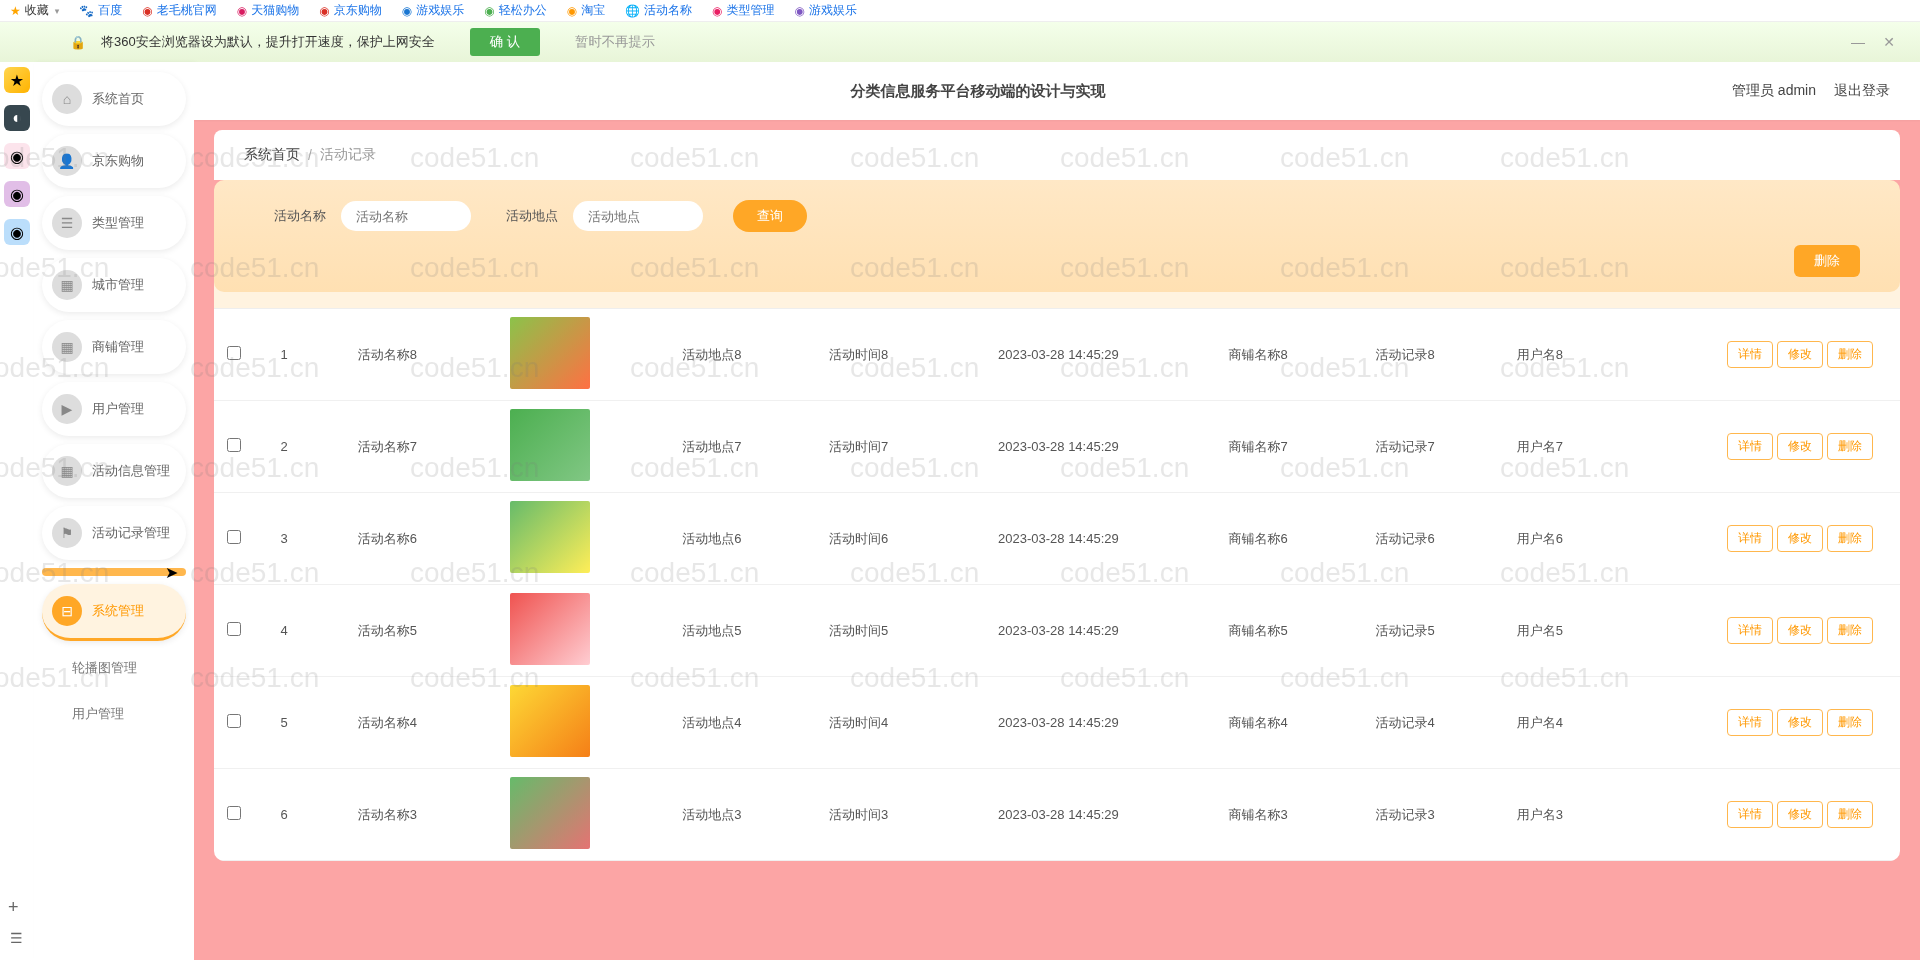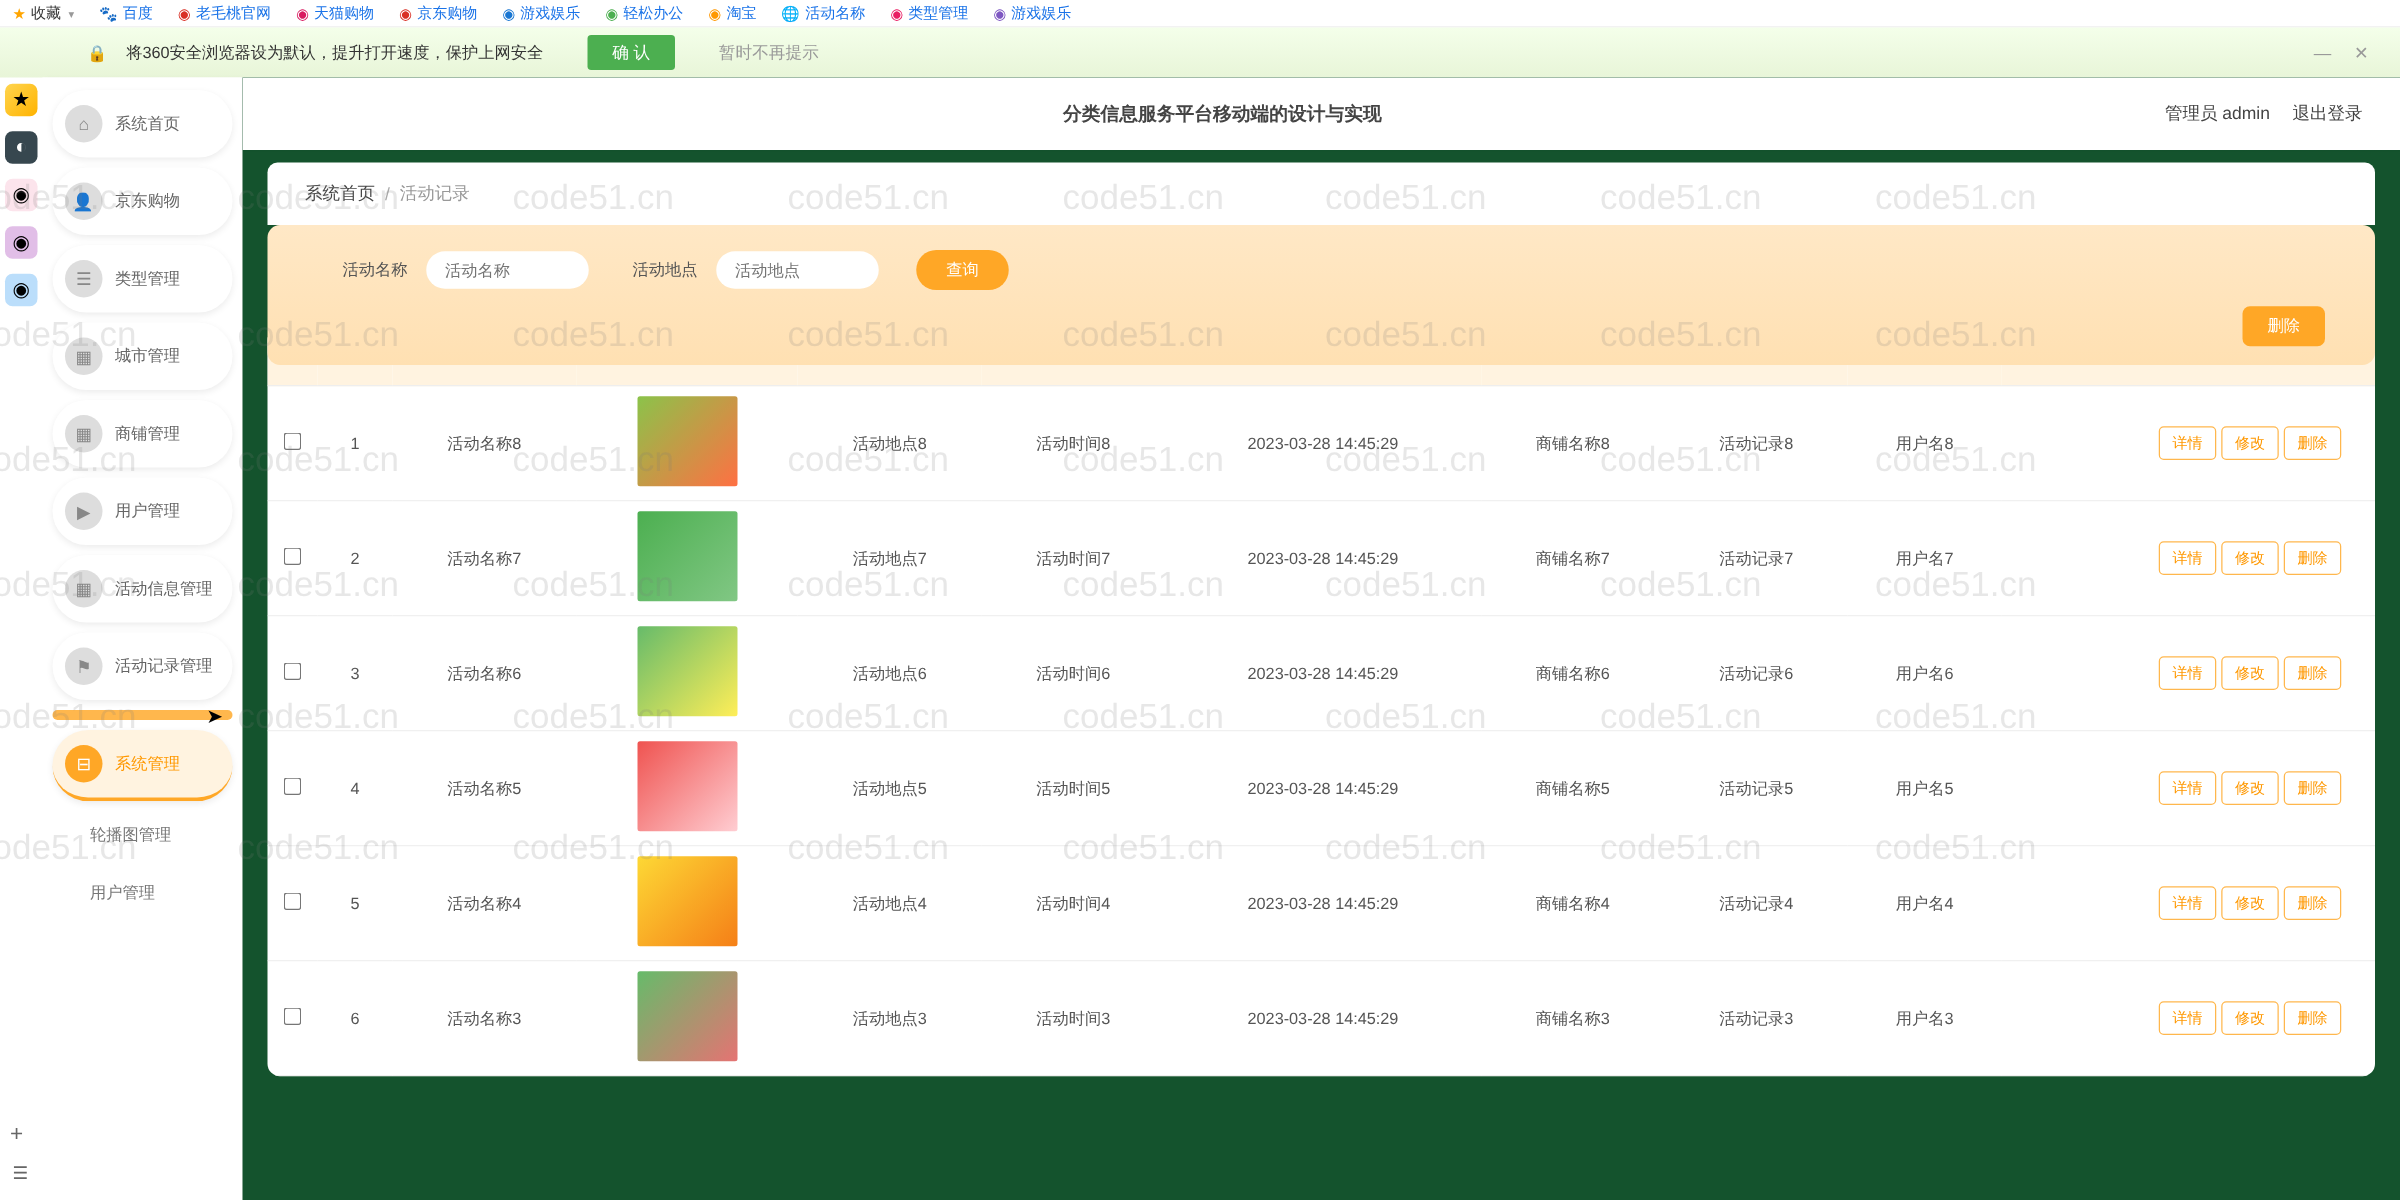--- a/index.html
+++ b/index.html
@@ -42,21 +42,21 @@
 
 .sidebar { width: 160px; background: #fff; padding: 10px 8px; display: flex; flex-direction: column; gap: 8px; box-shadow: 2px 0 4px rgba(0,0,0,0.04); }
 .side-item { display: flex; align-items: center; gap: 10px; padding: 12px 10px; border-radius: 30px; cursor: pointer; font-size: 13px; color: #666; background: #fff; box-shadow: 0 2px 6px rgba(0,0,0,0.08); }
 .side-item .ico-wrap { width: 30px; height: 30px; background: #ddd; border-radius: 50%; display: flex; align-items: center; justify-content: center; color: #888; font-size: 14px; }
 .side-item.indicator { height: 8px; padding: 0; background: #ffb74d; border-radius: 6px; box-shadow: none; }
 .side-item.active { background: #fff3e0; color: #ff9800; border-bottom: 3px solid #ffa726; border-radius: 30px; }
 .side-item.active .ico-wrap { background: #ffa726; color: #fff; }
 .side-sub { padding: 10px 10px 10px 30px; font-size: 13px; color: #777; cursor: pointer; }
 
 
-.content { flex: 1; background: #14532d; overflow: hidden; }
+.content { flex: 1; background: #fca5a5; overflow: hidden; }
 .top-header { height: 58px; background: #fff; display: flex; align-items: center; padding: 0 30px; box-shadow: 0 1px 2px rgba(0,0,0,0.04); }
 .app-title { flex: 1; text-align: center; font-size: 15px; font-weight: bold; color: #444; }
 .admin-info { font-size: 14px; color: #444; }
 .logout-link { margin-left: 18px; color: #444; cursor: pointer; font-size: 14px; }
 
 .content-inner { padding: 0 20px; }
 
 .breadcrumb-bar { height: 50px; display: flex; align-items: center; padding: 0 30px; font-size: 14px; color: #444; margin-top: 10px; background: #fff; border-radius: 8px 8px 0 0; }
 .breadcrumb-bar .sep { margin: 0 8px; color: #aaa; }
 .breadcrumb-bar .current { color: #999; }

